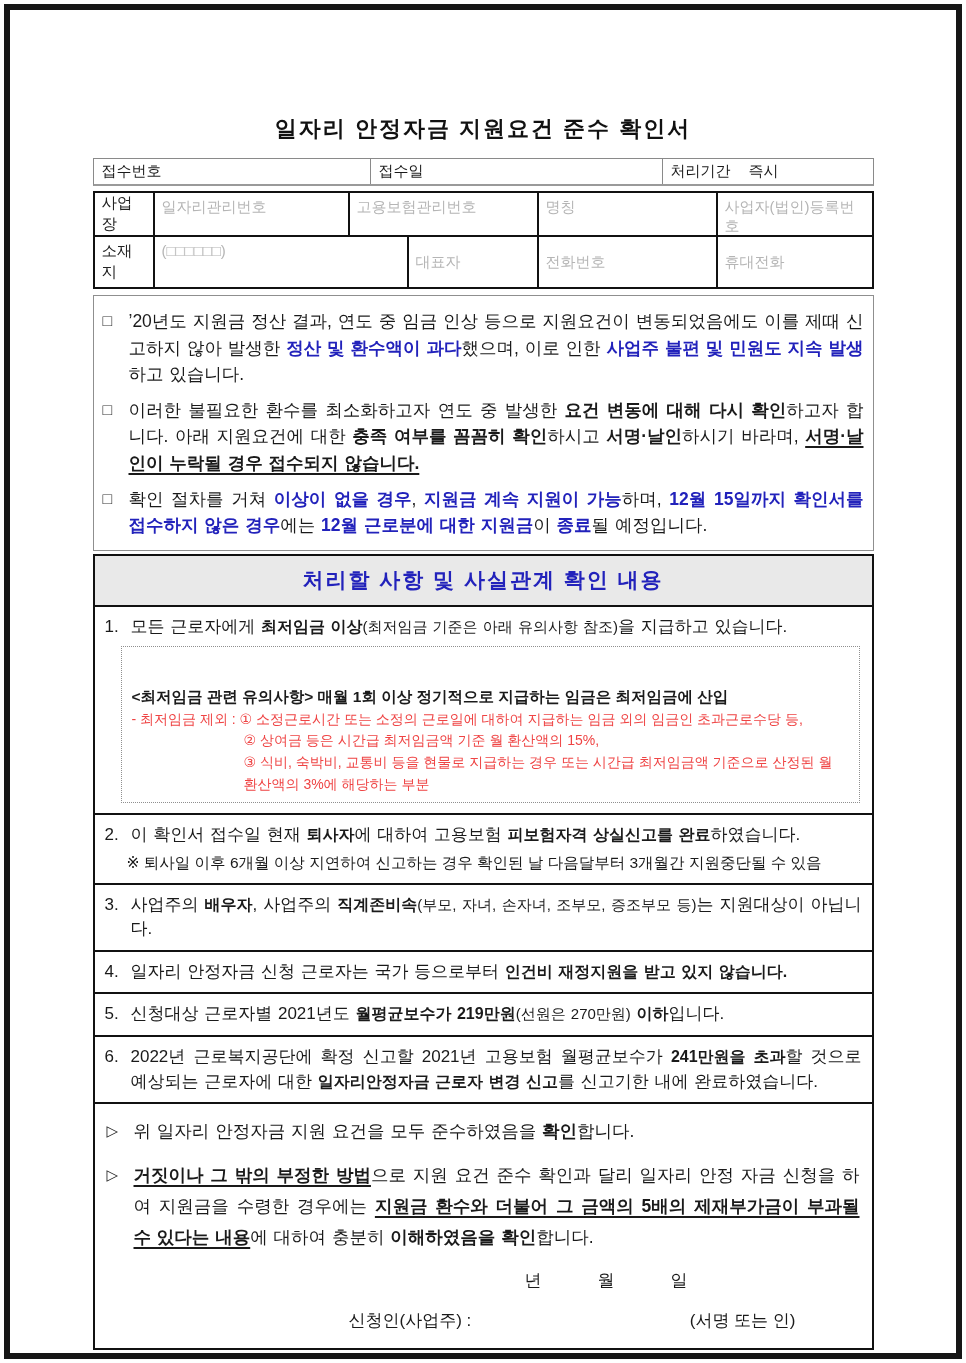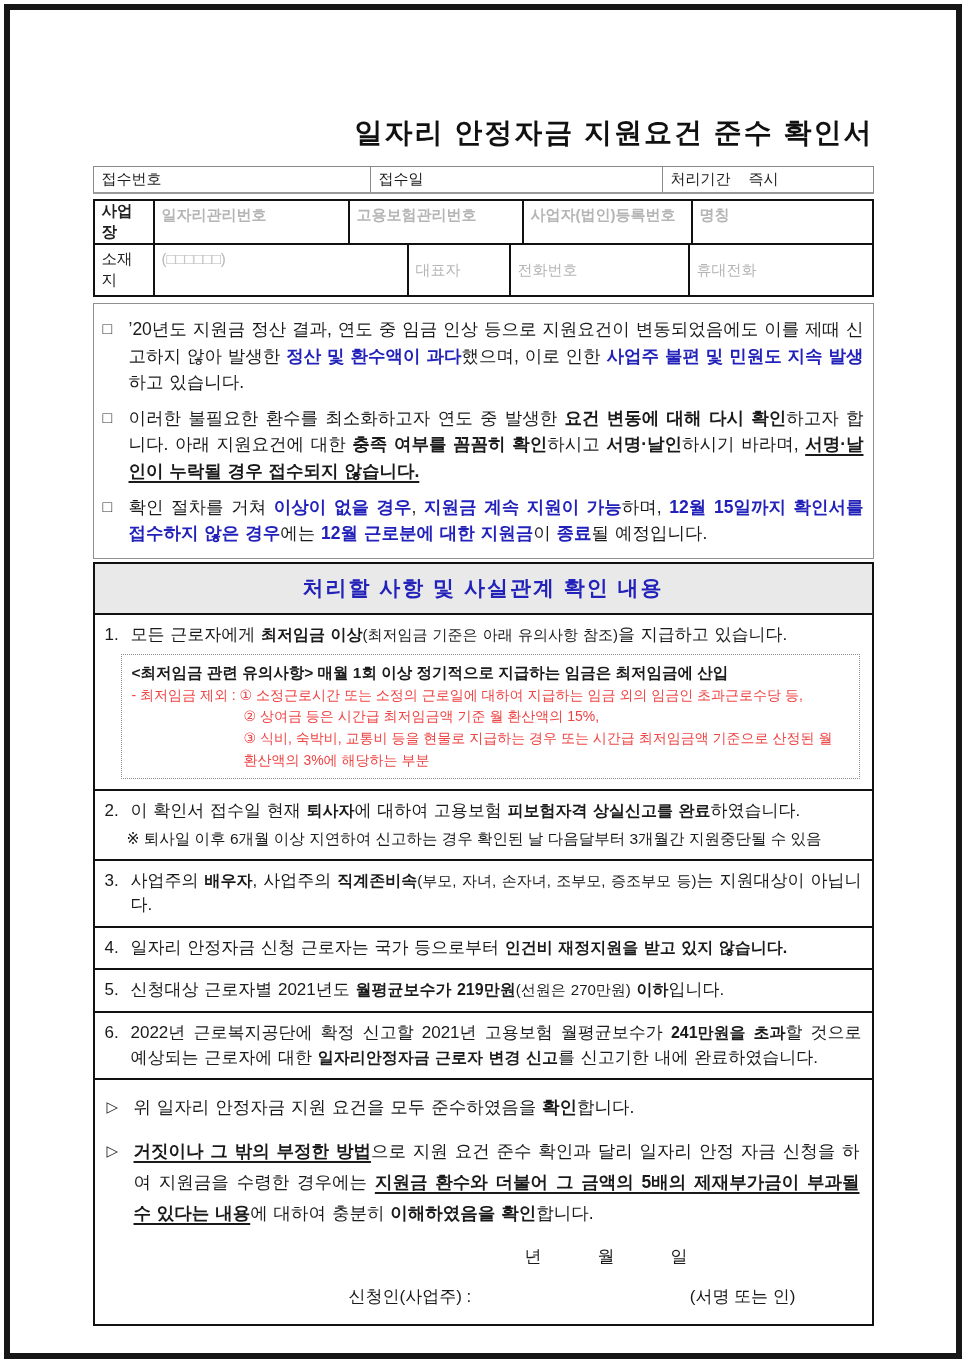--- a/index.html
+++ b/index.html
@@ -3,60 +3,60 @@
 <meta charset="utf-8">
 <style>
   * { margin:0; padding:0; box-sizing:border-box; }
   html,body { width:966px; height:1363px; background:#ffffff; }
   body { font-family:"Liberation Sans","DejaVu Sans",sans-serif; color:#1a1a1a; }
   .page { position:absolute; left:4px; top:4px; width:958px; height:1355px;
           border:6px solid #161616; background:#ffffff; overflow:hidden; }
   .content { position:relative; margin:0 auto; width:781px; padding-top:104px; }
 
   
-  .doc-title { text-align:right; font-size:28px; font-weight:bold; letter-spacing:2px; margin-bottom:14px; color:#111; }
+  .doc-title { text-align:center; font-size:22px; font-weight:bold; letter-spacing:2px; margin-bottom:14px; color:#111; }
 
   
   .receipt-row { display:flex; border:1px solid #8a8a8a; border-bottom:2px solid #9a9a9a; height:28px; font-size:15px; }
   .receipt-row .rcell { display:flex; align-items:center; padding-left:8px; border-right:1px solid #8a8a8a; }
   .receipt-row .rcell:last-child { border-right:none; }
   .rc1 { width:277px; } .rc2 { width:292px; } .rc3 { flex:1; gap:18px; }
 
   
   .biz-table { border:2px solid #111; margin-top:5px; }
   .bt-row { display:flex; }
-  .bt-row1 { height:44px; border-bottom:2px solid #111;font-weight:bold; }
+  .bt-row1 { height:44px; border-bottom:2px solid #111; }
   .bt-row2 { height:50px; }
   .bt-cell { border-right:2px solid #111; padding:5px 7px; font-size:15px; }
   .bt-cell:last-child { border-right:none; }
   .lab { display:flex; align-items:center; justify-content:center; font-size:15.5px; color:#222; }
   .ph { color:#b5b5b5; }
   .mid { display:flex; align-items:center; }
-  .w-lab{width:60px;} .r1c2{width:195px;} .r1c3{width:174px;} .r1c4{width:179px;} .r1c5{flex:1;}
-  .r2c2{width:254px;} .r2c3{width:102px;} .r2c4{width:179px;} .r2c5{flex:1;}
+  .w-lab{width:60px;} .r1c2{width:195px;} .r1c3{width:189px;} .r1c4{width:179px;} .r1c5{flex:1;}
+  .r2c2{width:254px;} .r2c3{width:130px;} .r2c4{width:179px;} .r2c5{flex:1;}
 
   
   .intro-box { border:1px solid #8f8f8f; margin-top:6px; padding:12px 9px 9px 9px; font-size:17.5px; line-height:1.52; text-align:justify; word-spacing:1px; }
   .ipara { display:flex; margin-bottom:9px; }
   .ipara:last-child { margin-bottom:2px; }
   .cb { width:26px; flex:none; font-size:16px; padding-top:1px; color:#333; }
   .itext { flex:1; }
 
   
   .sec-header { border:2px solid #111; margin-top:3px; background:#e9e9e9; text-align:center;
                 font-size:21px; font-weight:bold; color:#2222bb; letter-spacing:2px; padding:10px 0 11px 0; }
 
   
   .item { border:2px solid #111; margin-top:-2px; padding:8px 10px; font-size:17px; line-height:1.45; }
   .iline { display:flex; }
   .no { width:26px; flex:none; }
   .itext2 { flex:1; text-align:justify; word-spacing:1px; }
 
   .note-box { border:1px dotted #8f8f8f; margin:7px 2px 2px 16px; padding:6px 10px 7px 10px; }
-  .note-title { font-size:15.5px; font-weight:bold; line-height:1.5; }
+  .note-title { font-size:15.5px; font-weight:bold; line-height:1.5;margin-top:32px; }
   .note-line { font-size:14px; line-height:1.55; color:#ef4444; }
   .note-ind { padding-left:112px; }
   .subnote { padding-left:22px; font-size:15.5px; margin-top:4px; }
 
   
   .confirm-box { border:2px solid #111; margin-top:-2px; padding:14px 12px 16px 12px; }
   .cpara { display:flex; font-size:17.5px; line-height:1.5; margin-bottom:15px; }
   .cpara2 { line-height:1.78; margin-bottom:6px; }
   .arrow { width:27px; flex:none; font-size:15px; padding-top:2px; color:#222; }
   .ctext { flex:1; text-align:justify; word-spacing:1px; }
@@ -90,22 +90,22 @@
         <span>처리기간</span>
         <span>즉시</span>
       </div>
     </div>
 
     <div class="biz-table">
       <div class="bt-row bt-row1">
         <div class="bt-cell lab w-lab">사업장</div>
         <div class="bt-cell ph r1c2">일자리관리번호</div>
         <div class="bt-cell ph r1c3">고용보험관리번호</div>
+        <div class="bt-cell ph r1c4">명칭</div>
         <div class="bt-cell ph r1c5">사업자(법인)등록번호</div>
-        <div class="bt-cell ph r1c4">명칭</div>
       </div>
       <div class="bt-row bt-row2">
         <div class="bt-cell lab w-lab">소재지</div>
         <div class="bt-cell ph r2c2">(□□□□□□)</div>
         <div class="bt-cell ph mid r2c3">대표자</div>
         <div class="bt-cell ph mid r2c4">전화번호</div>
         <div class="bt-cell ph mid r2c5">휴대전화</div>
       </div>
     </div>
 

